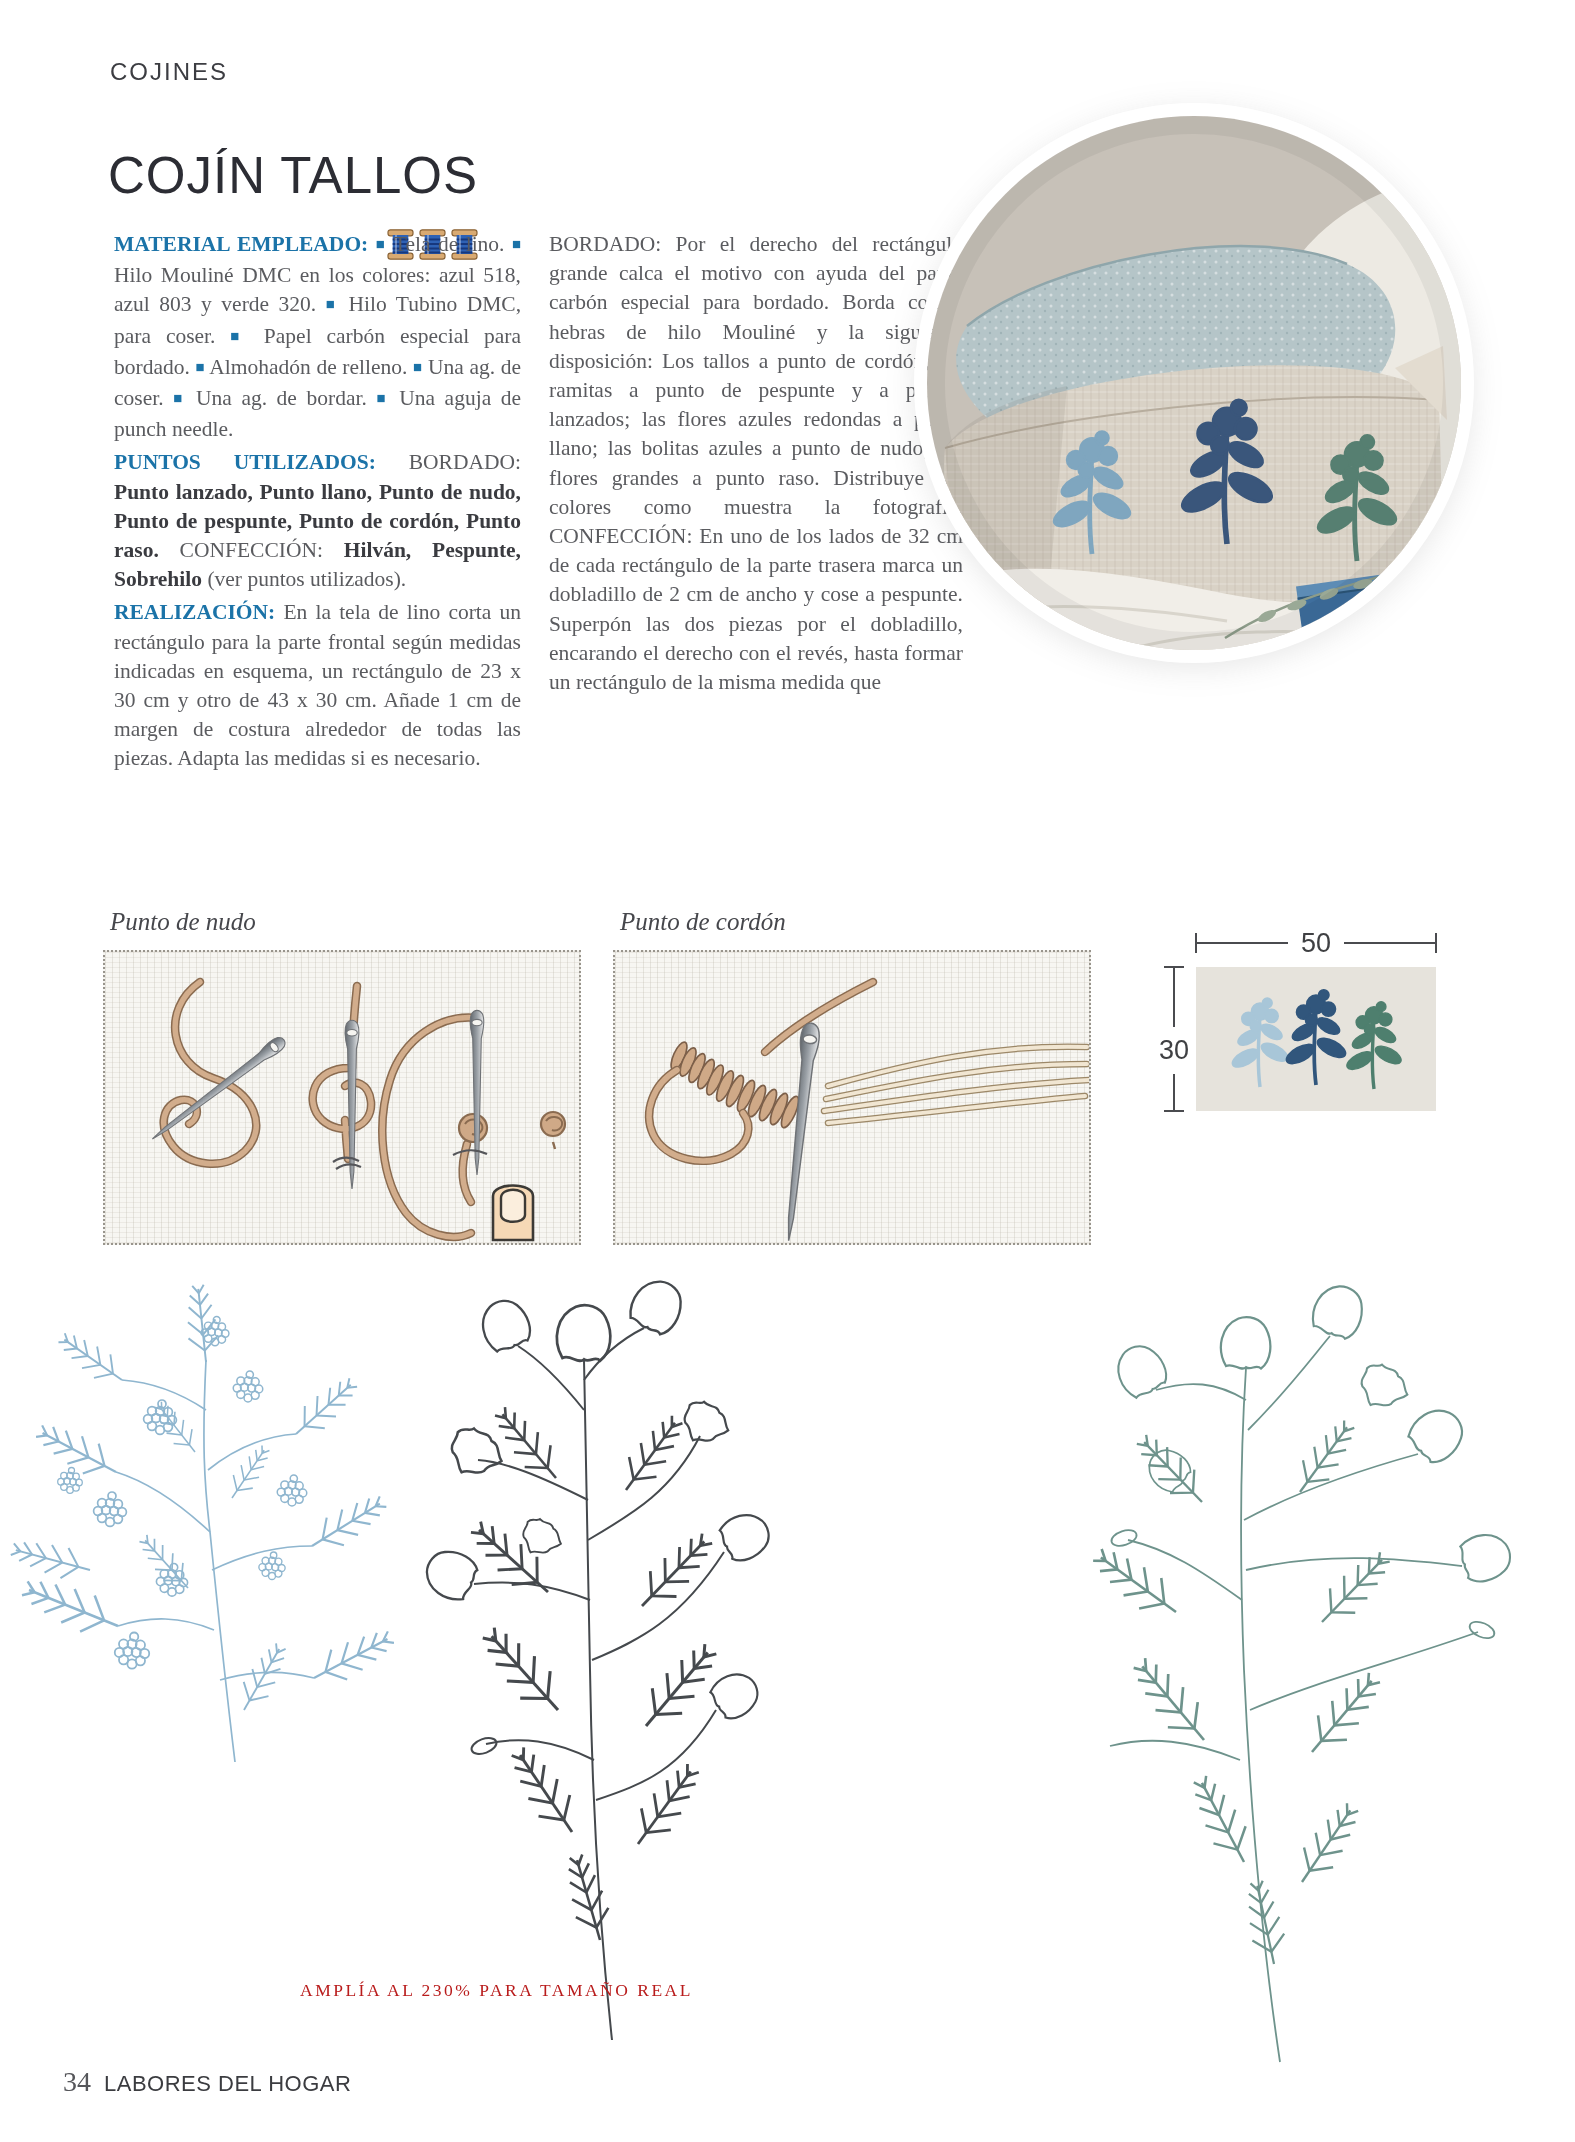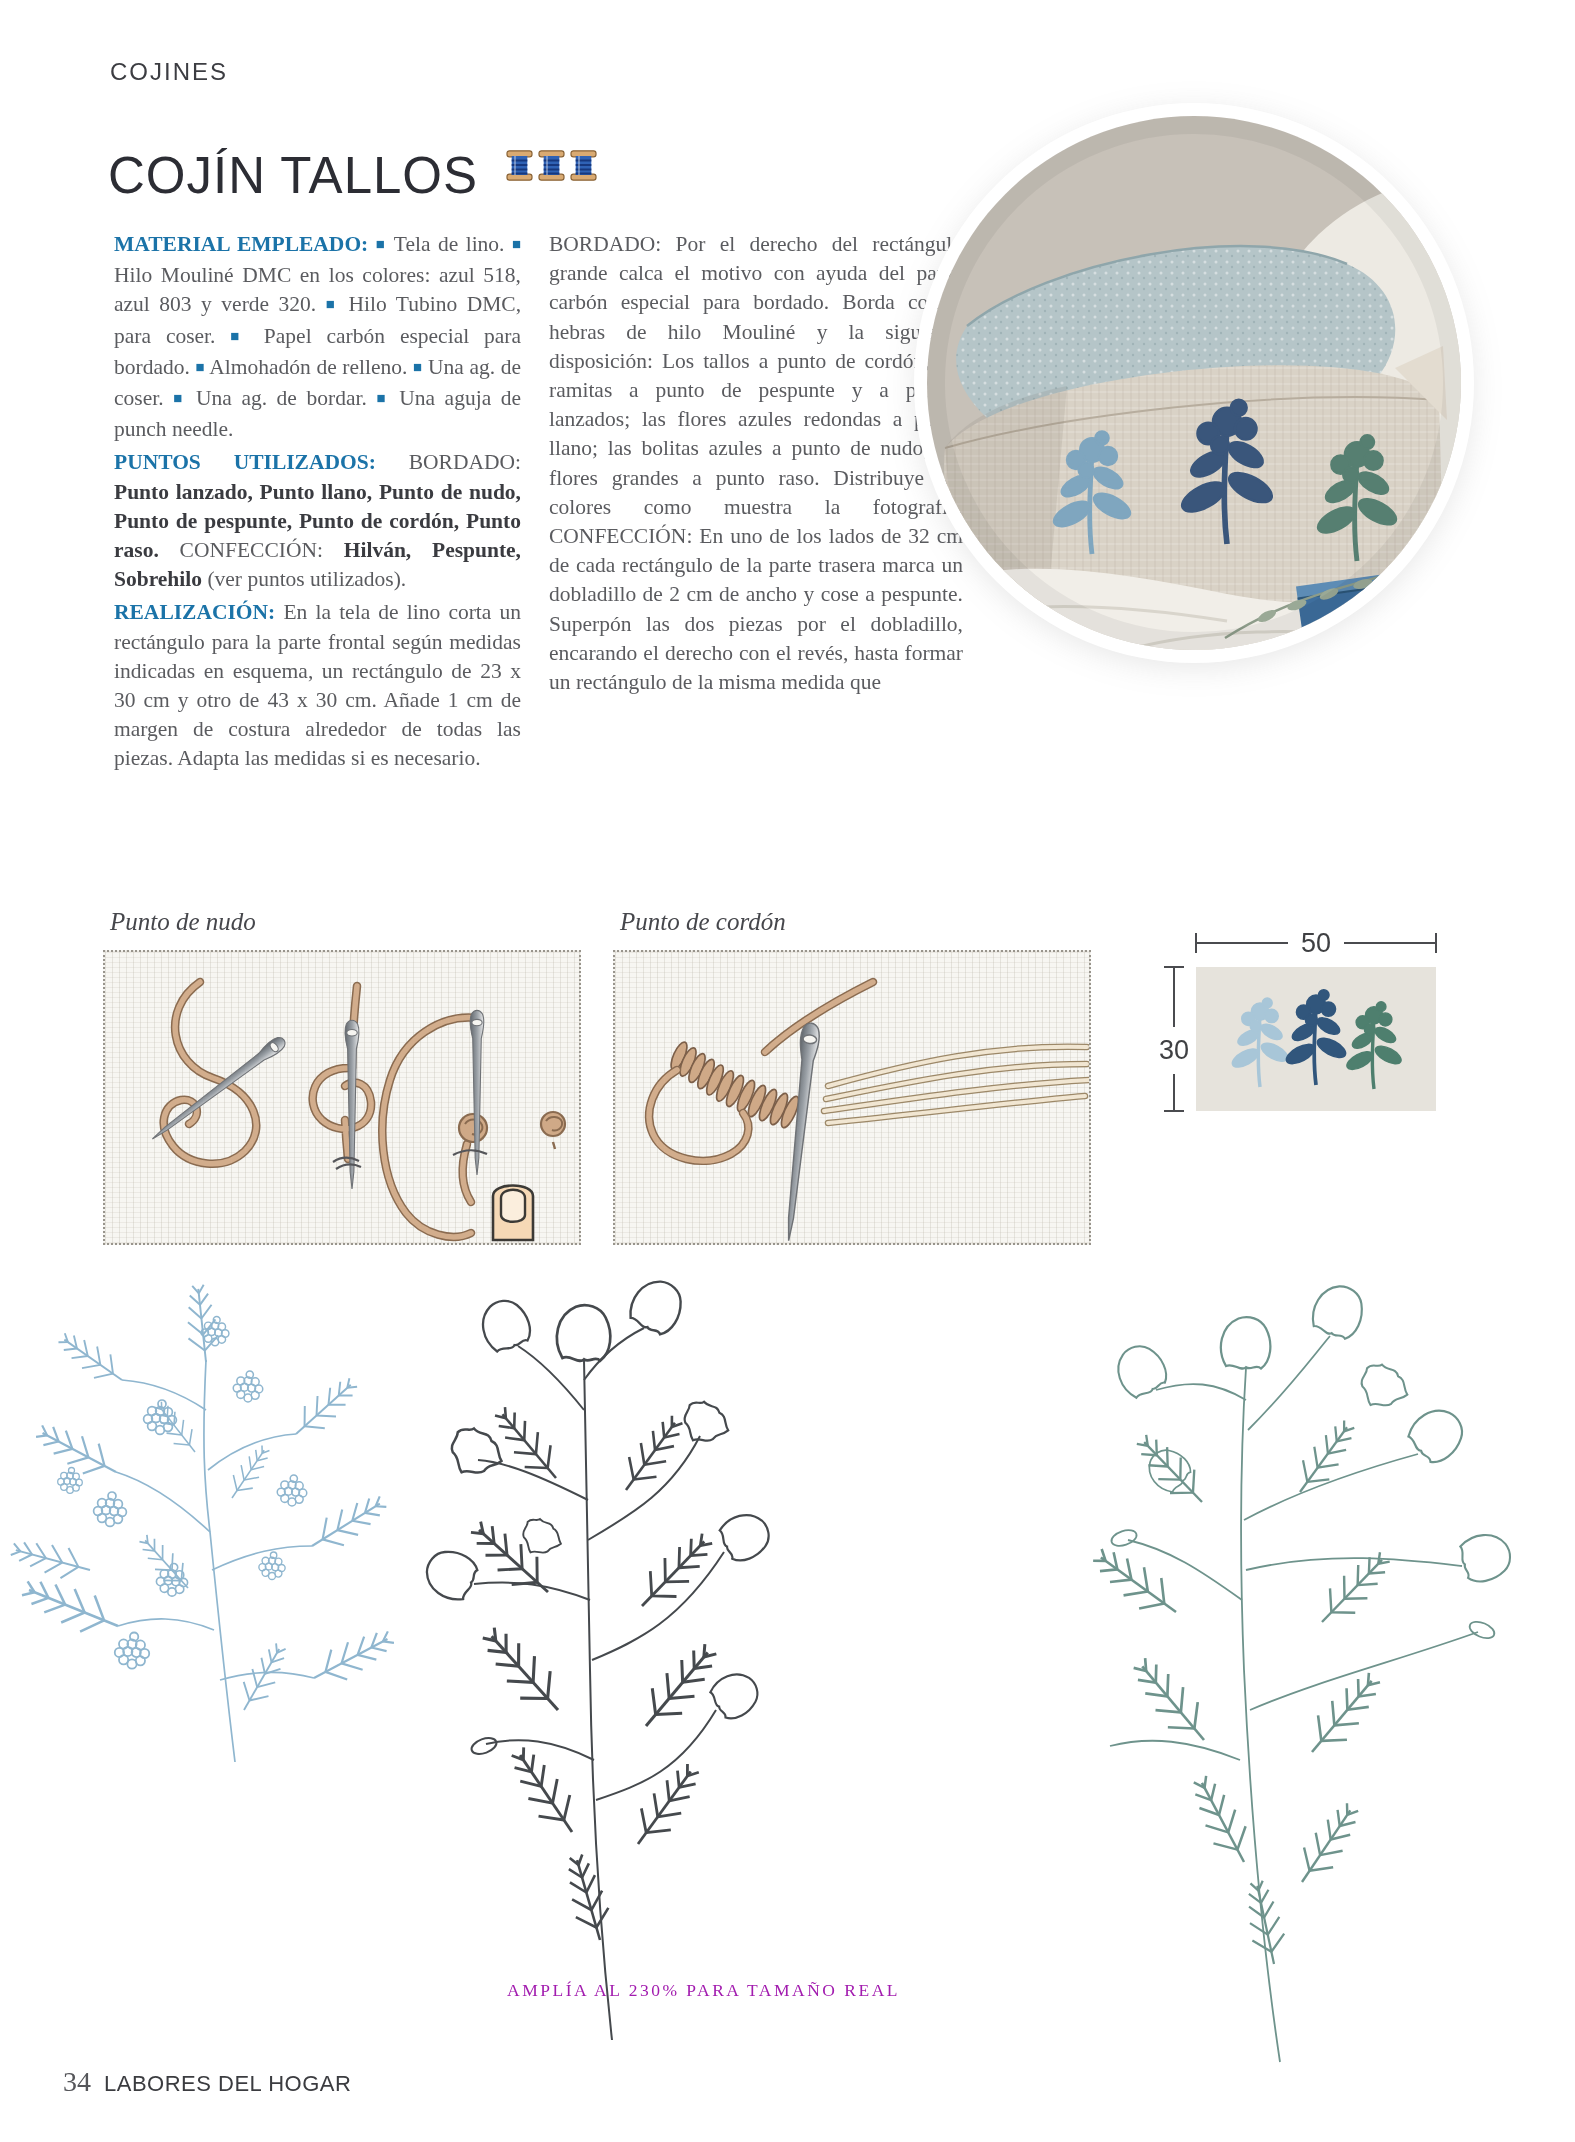--- a/index.html
+++ b/index.html
@@ -2,21 +2,21 @@
 <html lang="es"><head>
 <meta charset="utf-8">
 <style>
   html,body{margin:0;padding:0;background:#ffffff;}
   .page{position:relative;width:1575px;height:2142px;background:#ffffff;overflow:hidden;
         font-family:"Liberation Serif",serif;color:#5a5b5f;}
 
   
   .kicker{position:absolute;left:110px;top:58px;font-family:"Liberation Sans",sans-serif;
           font-size:24px;letter-spacing:2px;color:#3c3d42;}
-  .title-row{position:absolute;left:108px;top:150px;display:flex;align-items:flex-start;gap:28px;}
+  .title-row{position:absolute;left:108px;top:150px;display:flex;align-items:flex-end;gap:28px;flex-direction:column;}
   .title{font-family:"Liberation Sans",sans-serif;font-size:51px;font-weight:400;
          letter-spacing:1px;color:#2c2d34;line-height:1;}
   .spools{display:flex;gap:5px;align-items:flex-end;padding-bottom:4px;}
 
   
   .col{position:absolute;font-size:21.5px;line-height:29.2px;text-align:justify;color:#5a5b5f;}
   .col p{margin:4px;}
   .lbl{color:#1b73a8;font-weight:700;}
   .sq{color:#1b73a8;font-size:15px;position:relative;top:-2px;}
   .b{color:#3a3b40;font-weight:700;}
@@ -40,22 +40,22 @@
         repeating-linear-gradient(0deg, rgba(186,180,168,0.20) 0 1px, transparent 1px 5px);}
   .box1{left:103px;top:950px;}
   .box2{left:613px;top:950px;}
 
   
   .schematic{position:absolute;left:1150px;top:909px;width:320px;height:215px;}
   .dim-text{font-family:"Liberation Sans",sans-serif;font-size:27px;fill:#3f4043;}
 
   
   .patterns{position:absolute;left:0;top:1240px;width:1575px;height:830px;}
-  .amplia{position:absolute;left:300px;top:1980px;width:600px;text-align:right;
-          font-size:17.5px;letter-spacing:2.5px;color:#a21caf;}
+  .amplia{position:absolute;left:300px;top:1980px;width:600px;text-align:left;
+          font-size:17.5px;letter-spacing:2.5px;color:#b91c1c;}
 
   
   .footer{position:absolute;left:63px;top:2066px;display:flex;align-items:baseline;gap:13px;}
   .pagenum{font-size:28px;color:#55565a;}
   .brand{font-family:"Liberation Sans",sans-serif;font-size:22px;color:#3b3c40;letter-spacing:0.5px;}
 </style>
 </head>
 <body>
 
 <div class="page">

